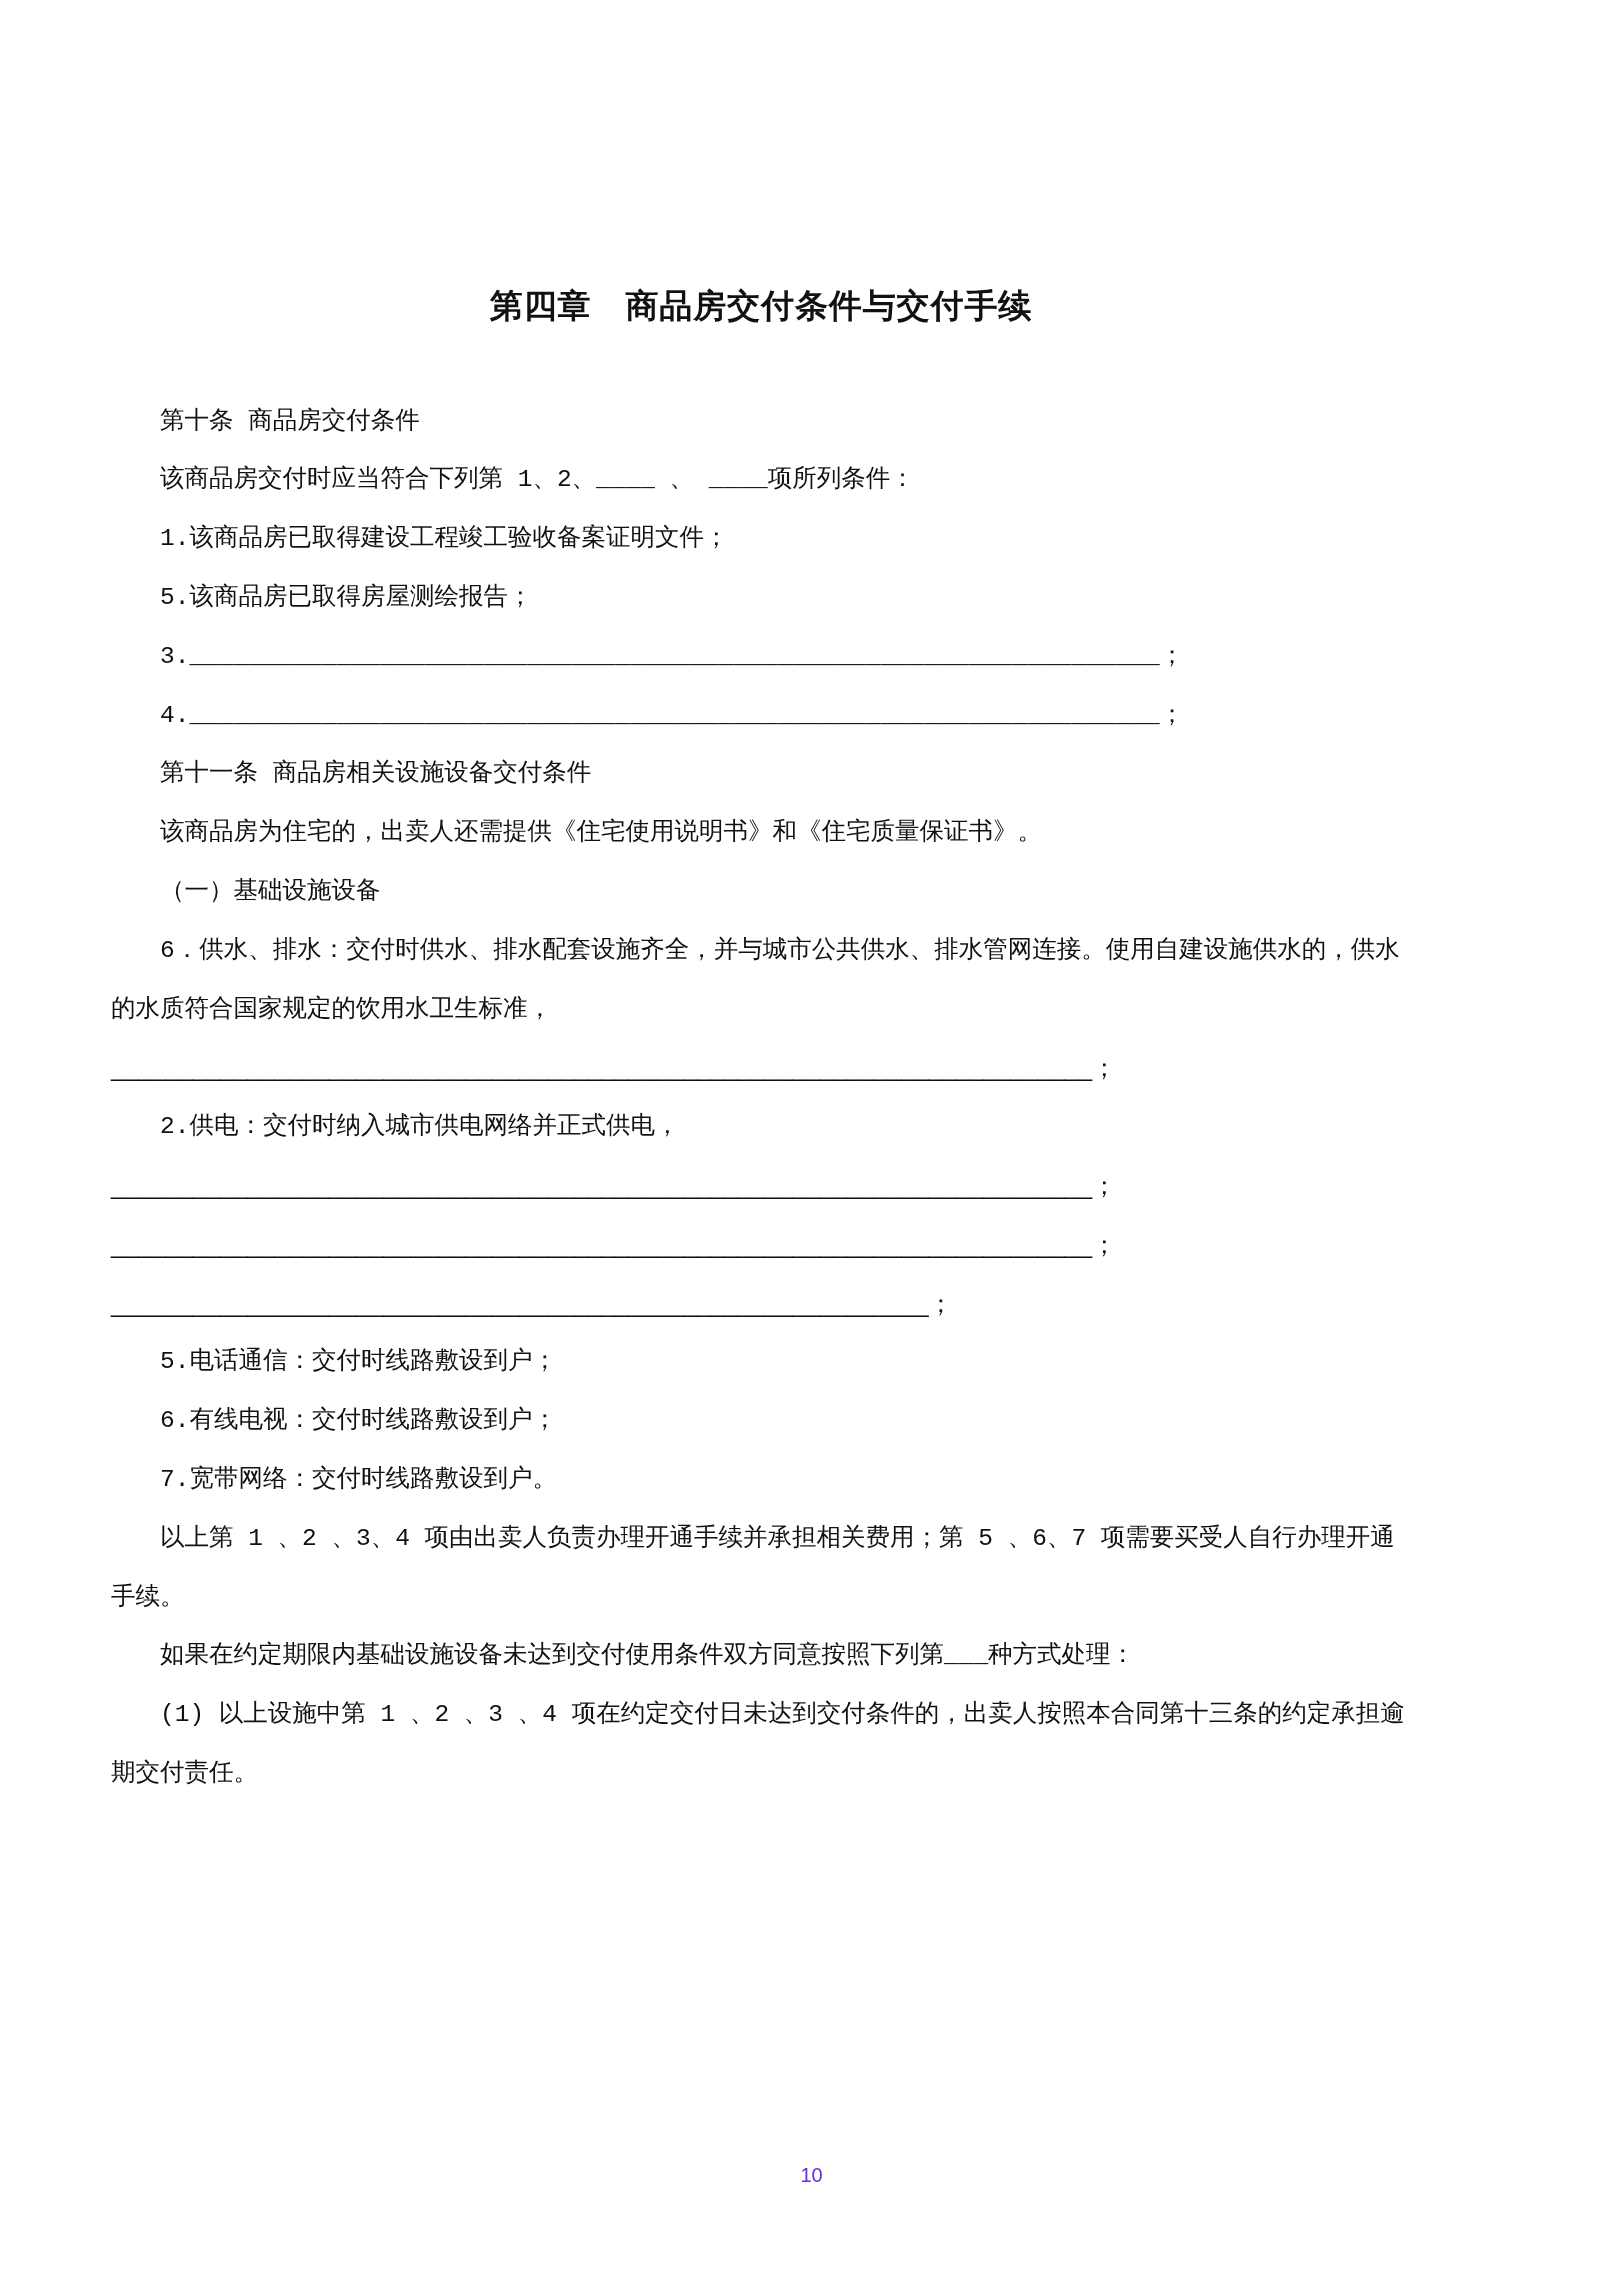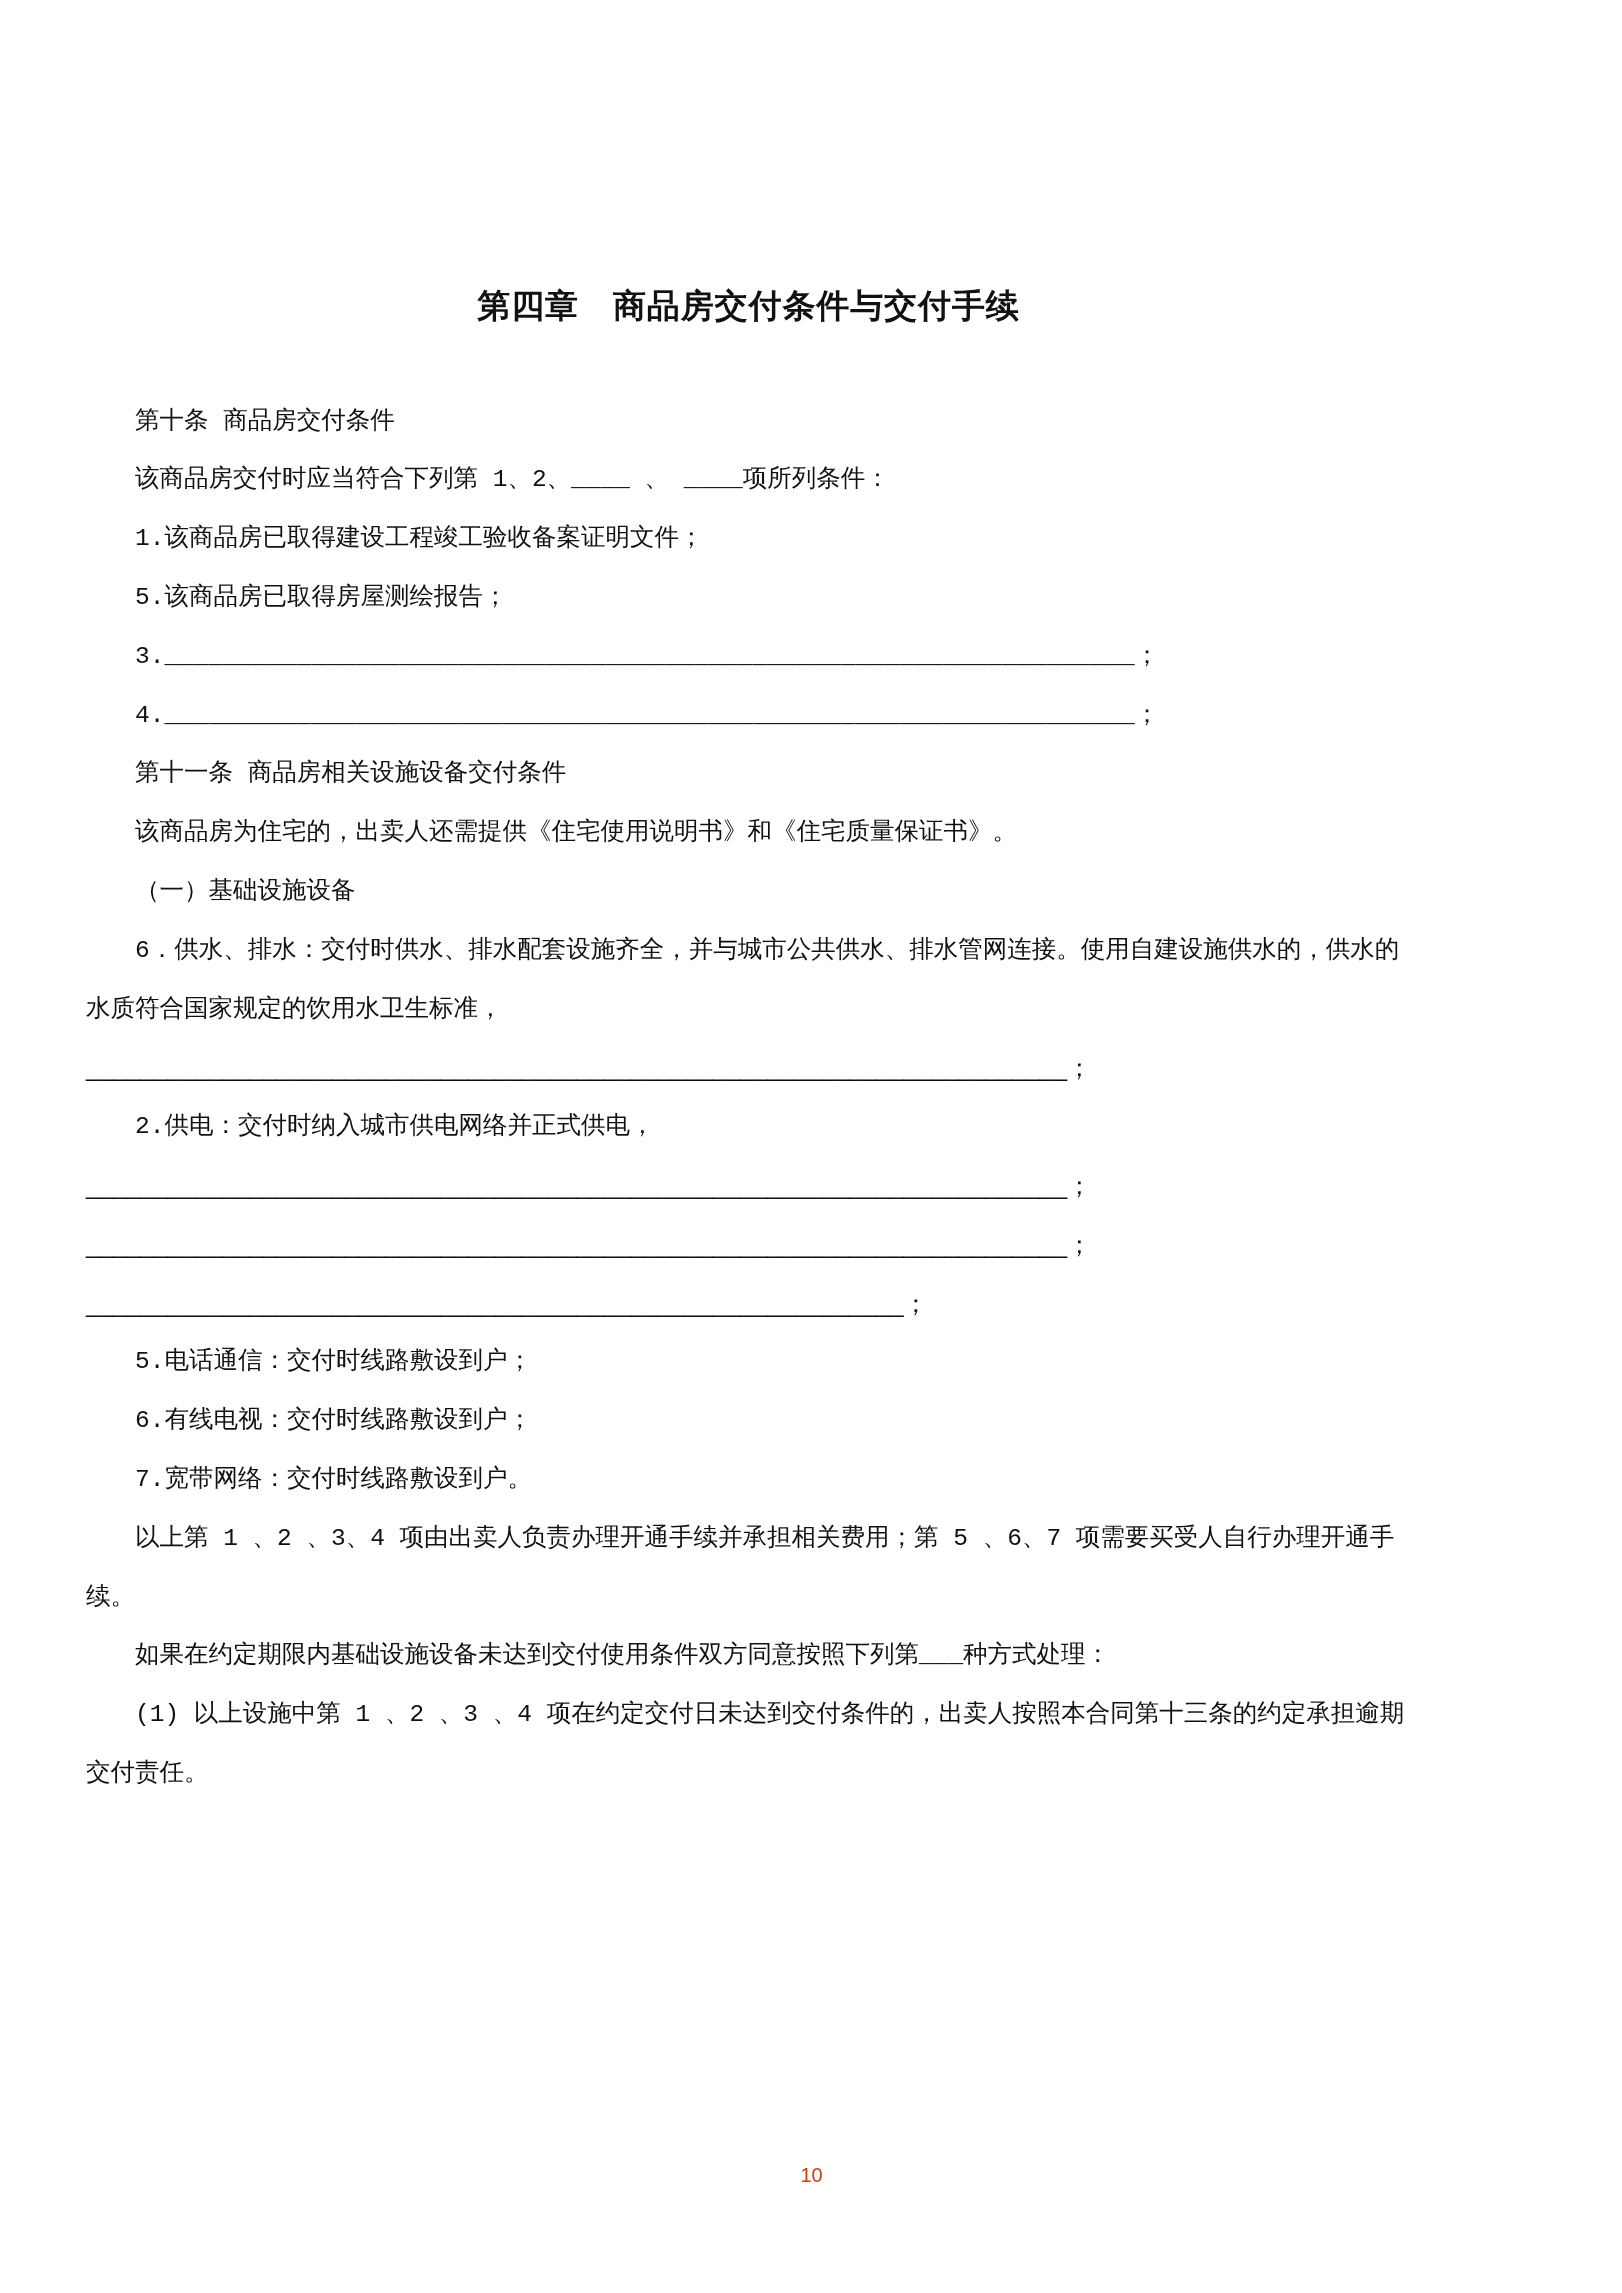--- a/index.html
+++ b/index.html
@@ -7,21 +7,21 @@
     padding: 0;
     background: #ffffff;
   }
   .page {
     position: relative;
     width: 1623px;
     height: 2294px;
     margin: 0 auto;
     background: #ffffff;
     box-sizing: border-box;
-    padding: 286px 212px 0 86px;
+    padding: 286px 212px 0 111px;
     font-family: "Liberation Sans", "DejaVu Sans", sans-serif;
     color: #111111;
     overflow: hidden;
   }
   .doc-title {
     margin: 0 0 67px 0;
     font-size: 33px;
     font-weight: 700;
     text-align: center;
     letter-spacing: 0.9px;
@@ -44,21 +44,21 @@
   }
   .page-footer {
     position: absolute;
     left: 0;
     bottom: 107px;
     width: 100%;
     text-align: center;
   }
   .page-number {
     font-size: 20px;
-    color: #c2410c;
+    color: #6d28d9;
     margin-top: 48px;
   }
 </style>
 </head>
 <body>
 
 <div class="page">
   <h1 class="doc-title">第四章　商品房交付条件与交付手续</h1>
 
   <div class="doc-body">

